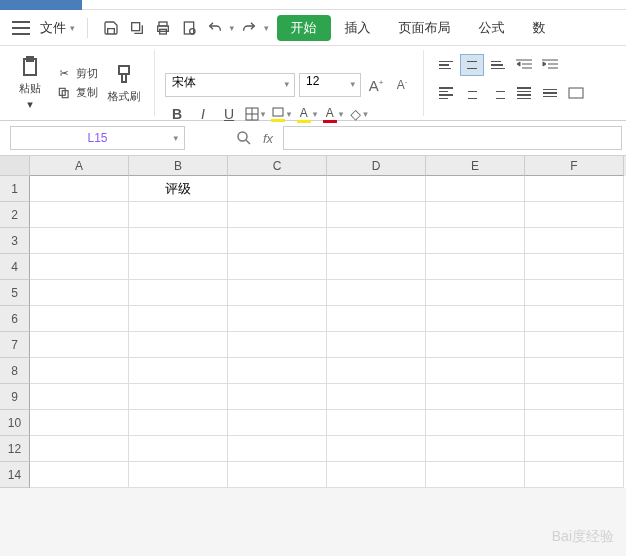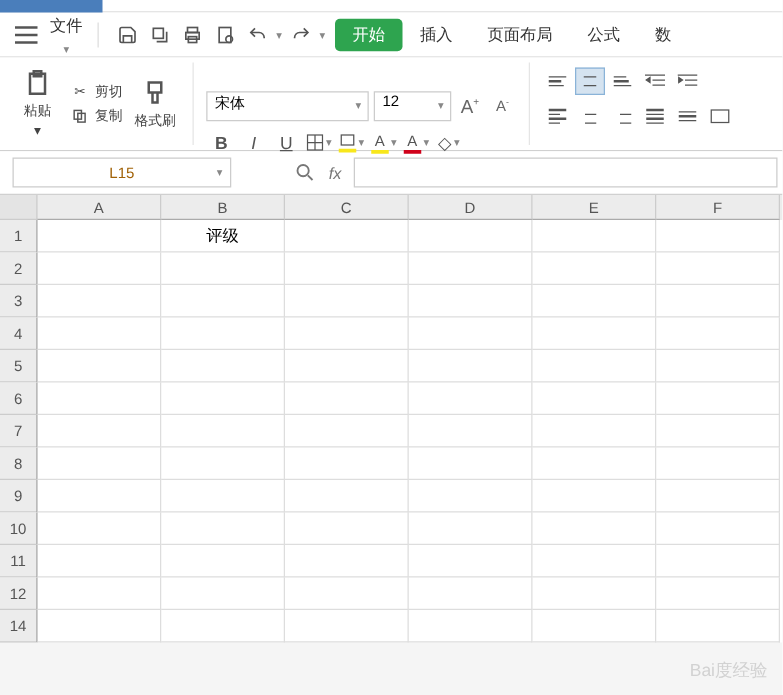--- a/index.html
+++ b/index.html
@@ -4,21 +4,21 @@
   <style>
     * { margin: 0; padding: 0; box-sizing: border-box; font-family: "Microsoft YaHei", sans-serif; }
     body { background: #f5f5f5; width: 626px; height: 556px; overflow: hidden; position: relative; }
     
     .tabbar-top { height: 10px; background: #fff; border-bottom: 1px solid #ddd; display: flex; }
     .tabbar-top .active-tab { width: 82px; height: 10px; background: #4a7ebb; }
     
     .menu-row { height: 36px; background: #fff; display: flex; align-items: center; padding: 0 12px; gap: 4px; border-bottom: 1px solid #e0e0e0; }
     .hamburger { width: 18px; height: 14px; display: flex; flex-direction: column; justify-content: space-between; }
     .hamburger span { height: 2px; background: #555; }
-    .file-menu { font-size: 13px; color: #333; margin-left: 6px; display: flex; align-items: center; gap: 4px; cursor: pointer; flex-direction: column; }
+    .file-menu { font-size: 13px; color: #333; margin-left: 6px; display: flex; align-items: center; gap: 4px; cursor: pointer; }
     .chev { font-size: 9px; color: #888; }
     .sep-v { width: 1px; height: 20px; background: #ddd; margin: 0 8px; }
     .qat-icon { width: 22px; height: 22px; display: flex; align-items: center; justify-content: center; color: #555; cursor: pointer; }
     .qat-icon svg { width: 16px; height: 16px; }
     .menu-tabs { display: flex; gap: 0; margin-left: 4px; }
     .menu-tab { padding: 4px 14px; font-size: 13px; color: #333; cursor: pointer; }
     .menu-tab.active { background: #2ea44f; color: #fff; border-radius: 4px; }
     
     .ribbon { height: 75px; background: #fff; display: flex; border-bottom: 1px solid #d0d0d0; padding: 4px 0; }
     .ribbon-group { padding: 2px 10px; border-right: 1px solid #e5e5e5; display: flex; gap: 6px; }
@@ -45,21 +45,21 @@
     .color-bar .strip { width: 14px; height: 3px; }
     
     .align-group { display: flex; flex-direction: column; gap: 6px; padding: 4px 10px; }
     .align-row { display: flex; gap: 2px; }
     .align-btn { width: 24px; height: 22px; display: flex; align-items: center; justify-content: center; cursor: pointer; }
     .align-btn.active { background: #d5e3f0; border: 1px solid #8ab3d8; }
     .align-lines { display: flex; flex-direction: column; gap: 2px; }
     .align-lines span { height: 1.5px; background: #555; }
     
     .namebox-row { height: 35px; background: #fff; display: flex; align-items: center; border-bottom: 1px solid #d0d0d0; }
-    .name-box { width: 175px; height: 24px; border: 1px solid #ccc; margin-left: 10px; display: flex; align-items: center; justify-content: center; font-size: 12px; color: #a16207; position: relative; }
+    .name-box { width: 175px; height: 24px; border: 1px solid #ccc; margin-left: 10px; display: flex; align-items: center; justify-content: center; font-size: 12px; color: #8b5cf6; position: relative; }
     .name-box::after { content: "▾"; position: absolute; right: 6px; color: #888; font-size: 9px; }
     .fx-area { display: flex; align-items: center; gap: 10px; margin-left: 50px; flex: 1; text-align: center; }
     .fx-icon { width: 18px; height: 18px; }
     .fx-label { font-style: italic; color: #777; font-size: 13px; }
     .formula-input { flex: 1; height: 24px; border: 1px solid #ccc; margin-right: 4px; }
     
     .sheet { position: relative; background: #fff; }
     .col-headers { display: flex; height: 20px; background: #ececec; }
     .corner { width: 30px; border-right: 1px solid #ccc; border-bottom: 1px solid #ccc; background: #e4e4e4; }
     .col-h { flex: 0 0 99px; border-right: 1px solid #ccc; border-bottom: 1px solid #aaa; text-align: center; font-size: 12px; color: #555; line-height: 20px; }
@@ -416,29 +416,20 @@
       <div class="row">
         <div class="row-h">10</div>
         <div class="cell"></div>
         <div class="cell"></div>
         <div class="cell"></div>
         <div class="cell"></div>
         <div class="cell"></div>
         <div class="cell"></div>
       </div>
       <div class="row">
-        <div class="row-h">11</div>
-        <div class="cell"></div>
-        <div class="cell"></div>
-        <div class="cell"></div>
-        <div class="cell"></div>
-        <div class="cell"></div>
-        <div class="cell"></div>
-      </div>
-      <div class="row">
         <div class="row-h">12</div>
         <div class="cell"></div>
         <div class="cell"></div>
         <div class="cell"></div>
         <div class="cell"></div>
         <div class="cell"></div>
         <div class="cell"></div>
       </div>
       <div class="row">
         <div class="row-h">14</div>

